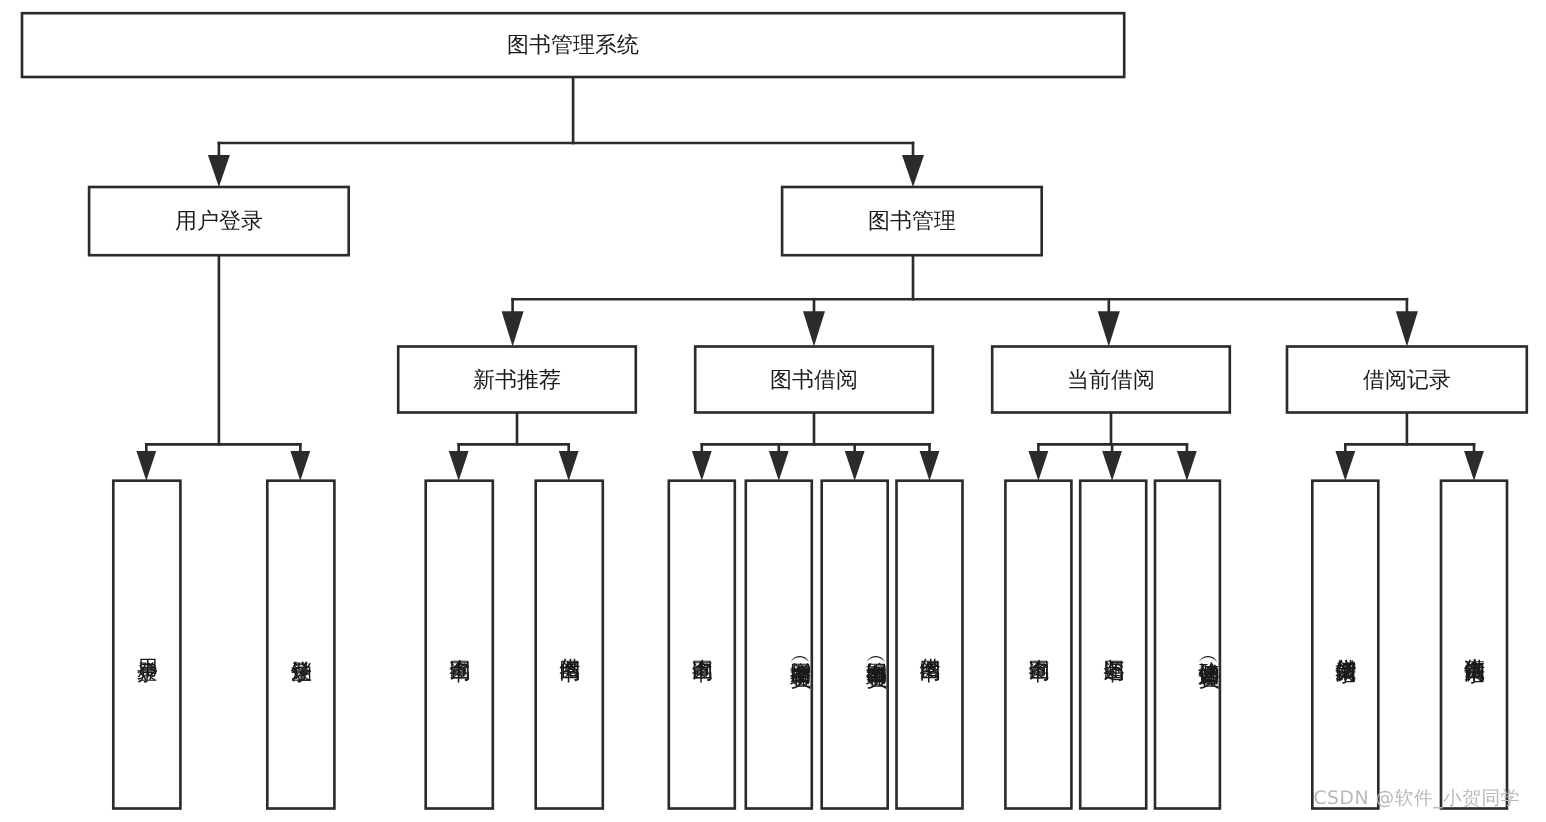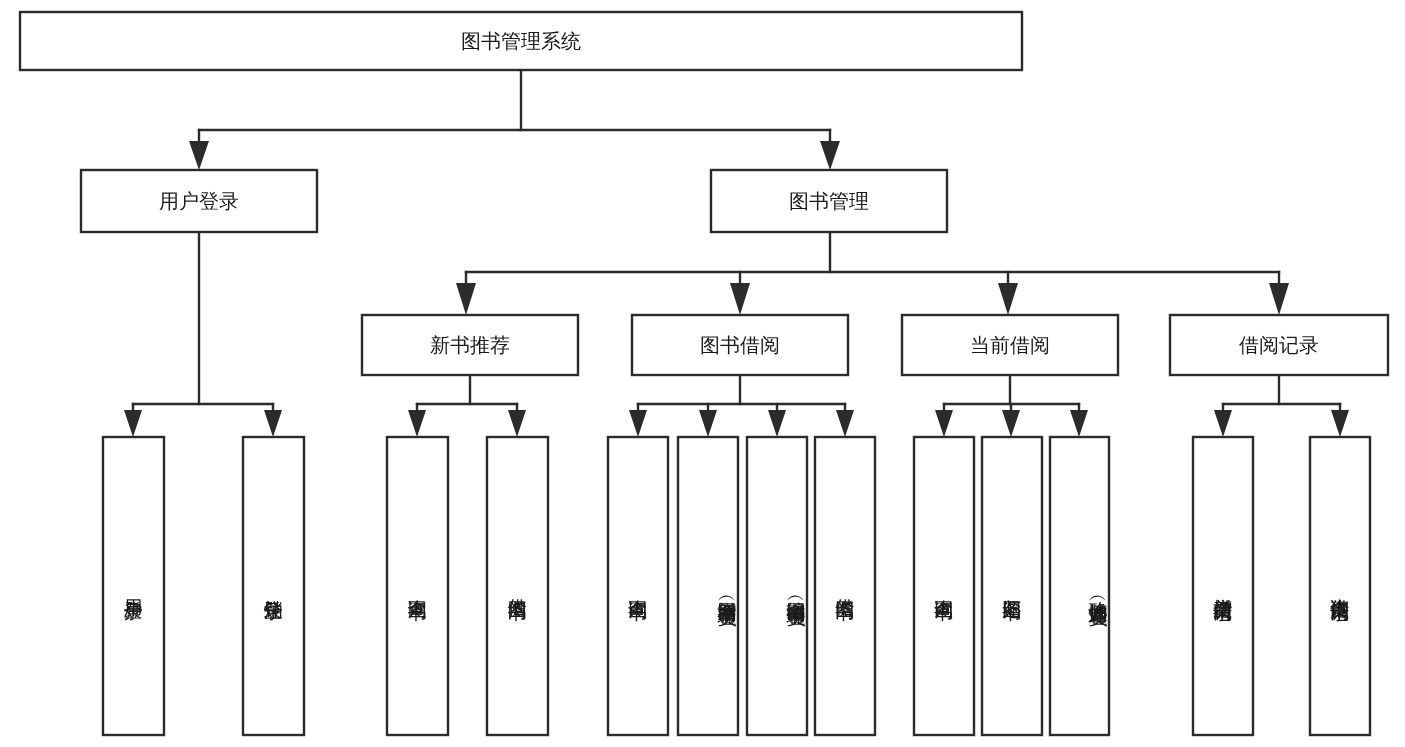--- a/index.html
+++ b/index.html
@@ -223,14 +223,15 @@
   <div class="vlabel" style="left:747px; top:445px; width:60px; height:290px;">编辑图书（管理员）</div>
   <div class="vlabel center" style="left:815px; top:437px; width:60px; height:298px;">借阅图书</div>
 
   <div class="vlabel center" style="left:914px; top:437px; width:60px; height:298px;">查询图书</div>
   <div class="vlabel center" style="left:982px; top:437px; width:60px; height:298px;">归还图书</div>
   <div class="vlabel" style="left:1050px; top:445px; width:59px; height:290px;">确认归还（管理员）</div>
 
   <div class="vlabel center" style="left:1193px; top:437px; width:60px; height:298px;">新增借阅记录</div>
   <div class="vlabel center" style="left:1310px; top:437px; width:60px; height:298px;">查询借阅记录</div>
 
+  <div class="watermark" style="left:1194px; top:714px;">CSDN @软件_小贺同学</div>
 
 </div>
 
 </body></html>

